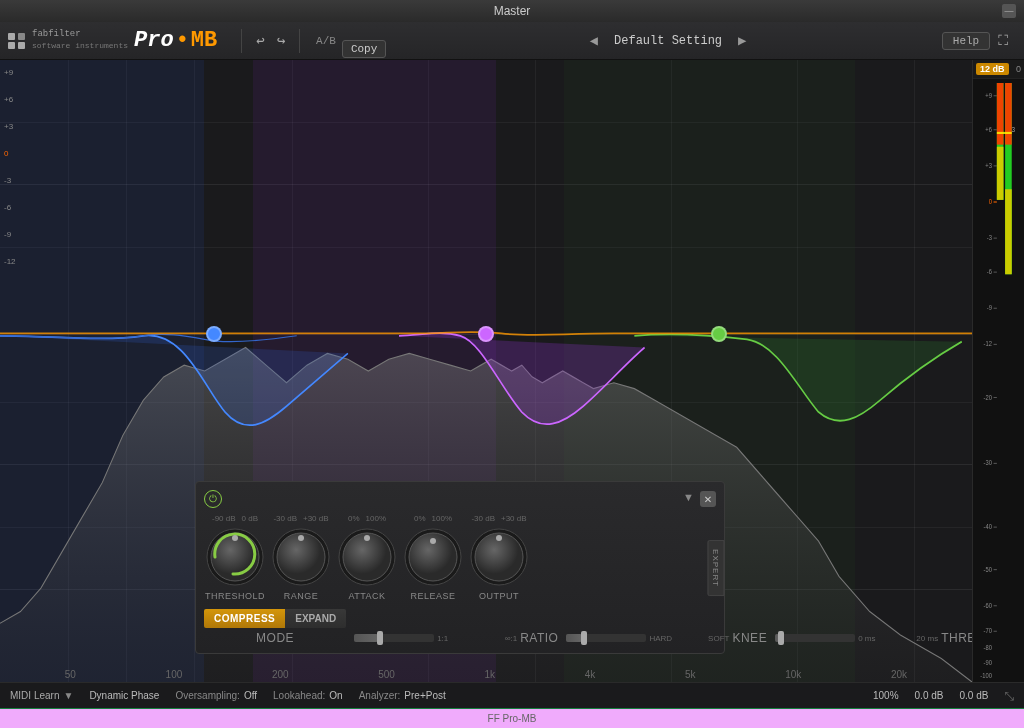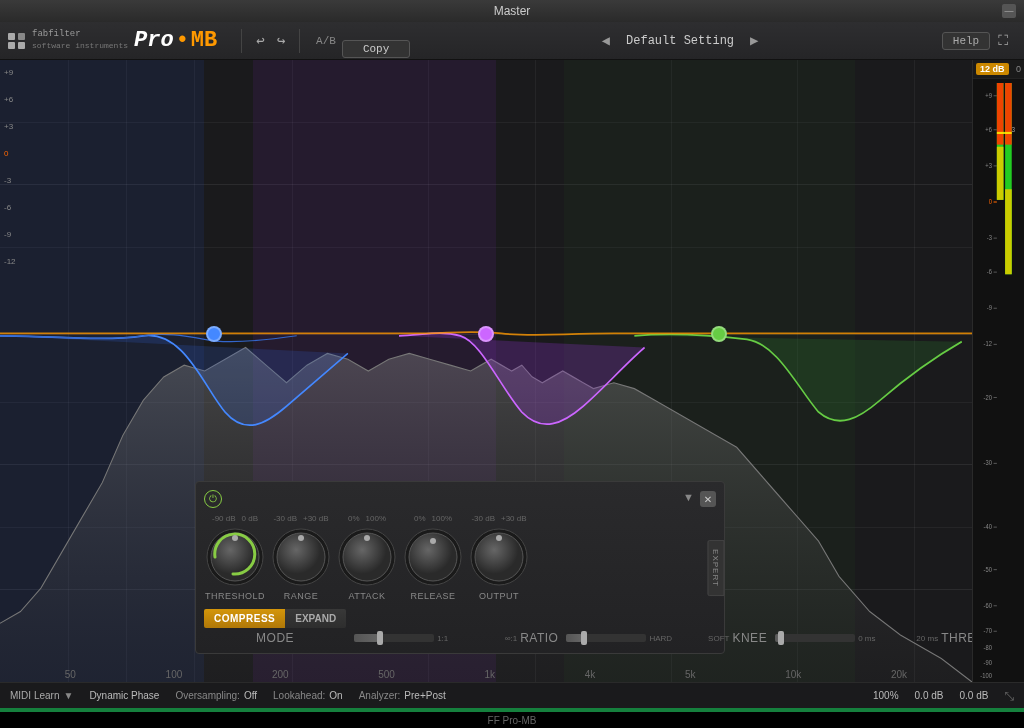--- a/index.html
+++ b/index.html
@@ -133,21 +133,21 @@
       gap: 6px;
       margin: 0 8px;
     }
     .ab-label {
       color: #888;
       font-size: 11px;
     }
     .ab-btn {
       color: #ccc;
       font-size: 11px;
-      padding: 2px 20px;
+      padding: 2px 8px;
       cursor: pointer;
       border: 1px solid #555;
       border-radius: 3px;
       background: #333;
       margin-top: 16px;
     }
 
     #preset-section {
       flex: 1;
       display: flex;
@@ -488,25 +488,25 @@
     #status-right {
       margin-left: auto;
       display: flex;
       gap: 16px;
       align-items: center;
     }
 
     
     #app-name-bar {
       height: 20px;
-      background: #000000;
+      background: #f0abfc;
       display: flex;
       align-items: center;
       justify-content: center;
-      border-top: 4px solid #15803d;
+      border-top: 1px solid #15803d;
       text-align: right;
     }
     #app-name-bar span {
       color: #666;
       font-size: 10px;
     }
 
     
     .vgrid { position: absolute; top: 0; bottom: 0; width: 1px; background: rgba(255,255,255,0.05); }
     .hgrid { position: absolute; left: 0; right: 0; height: 1px; background: rgba(255,255,255,0.05); }

